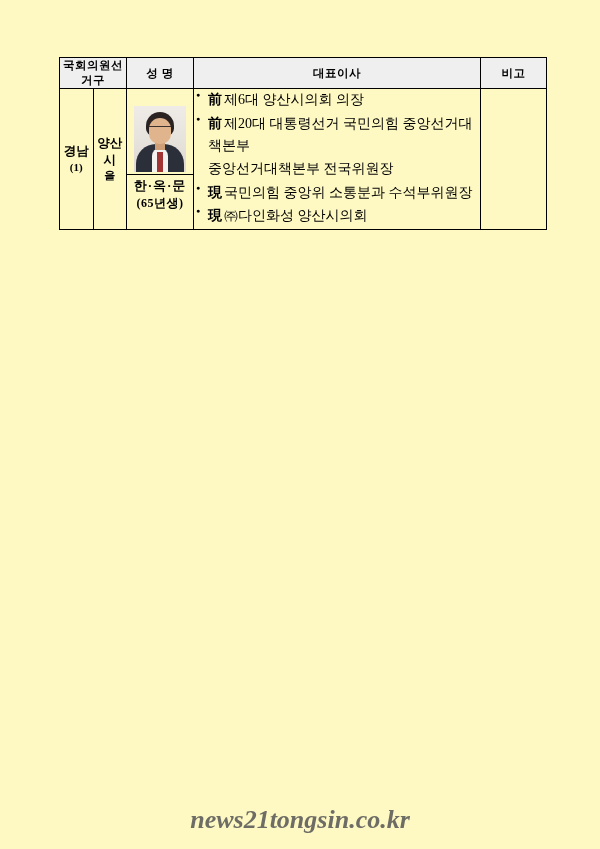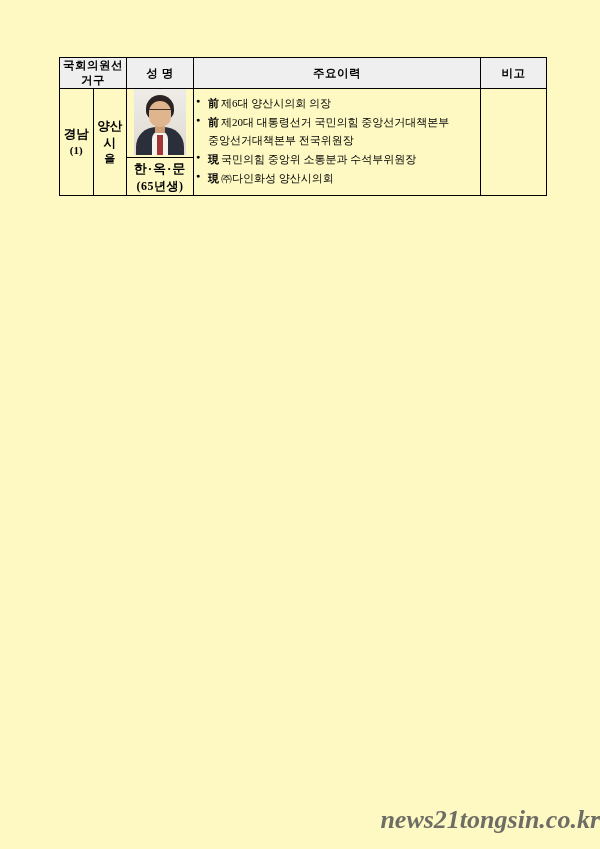--- a/index.html
+++ b/index.html
@@ -144,21 +144,21 @@
     font-size: 13px;
     letter-spacing: 1px;
   }
   .birth-line {
     font-weight: bold;
     font-size: 12px;
     letter-spacing: 0.5px;
   }
   .cell-career {
     padding: 9px 8px 9px 10px;
-    font-size: 11px;
+    font-size: 14px;
     line-height: 1.62;
     vertical-align: middle;
   }
   .career-list {
     margin: 0;
     padding: 0 0 0 14px;
     list-style: none;
   }
   .career-list li {
     position: relative;
@@ -180,41 +180,41 @@
   .cont {
     display: block;
     padding-left: 0;
   }
   .cell-note { }
   .watermark {
     position: absolute;
     left: 0;
     right: 0;
     top: 805px;
-    text-align: right;
+    text-align: center;
     font-family: "Liberation Serif", serif;
     font-style: italic;
     font-weight: bold;
     font-size: 26px;
     color: #555555;
     letter-spacing: 0px;
     opacity: 0.85;
   }
 </style>
 </head>
 <body>
 
 <div class="page">
 
   <table class="doc-table">
     <thead>
       <tr>
         <th colspan="2" class="col-district">국회의원선거구</th>
         <th class="col-name">성  명</th>
-        <th class="col-career">주요이력</th>
+        <th class="col-career">대표이사</th>
         <th class="col-note">비고</th>
       </tr>
     </thead>
     <tbody>
       <tr>
         <td class="cell-district col-district">
           <span>경남</span>
           <span class="sub">(1)</span>
         </td>
         <td class="cell-district col-district">

